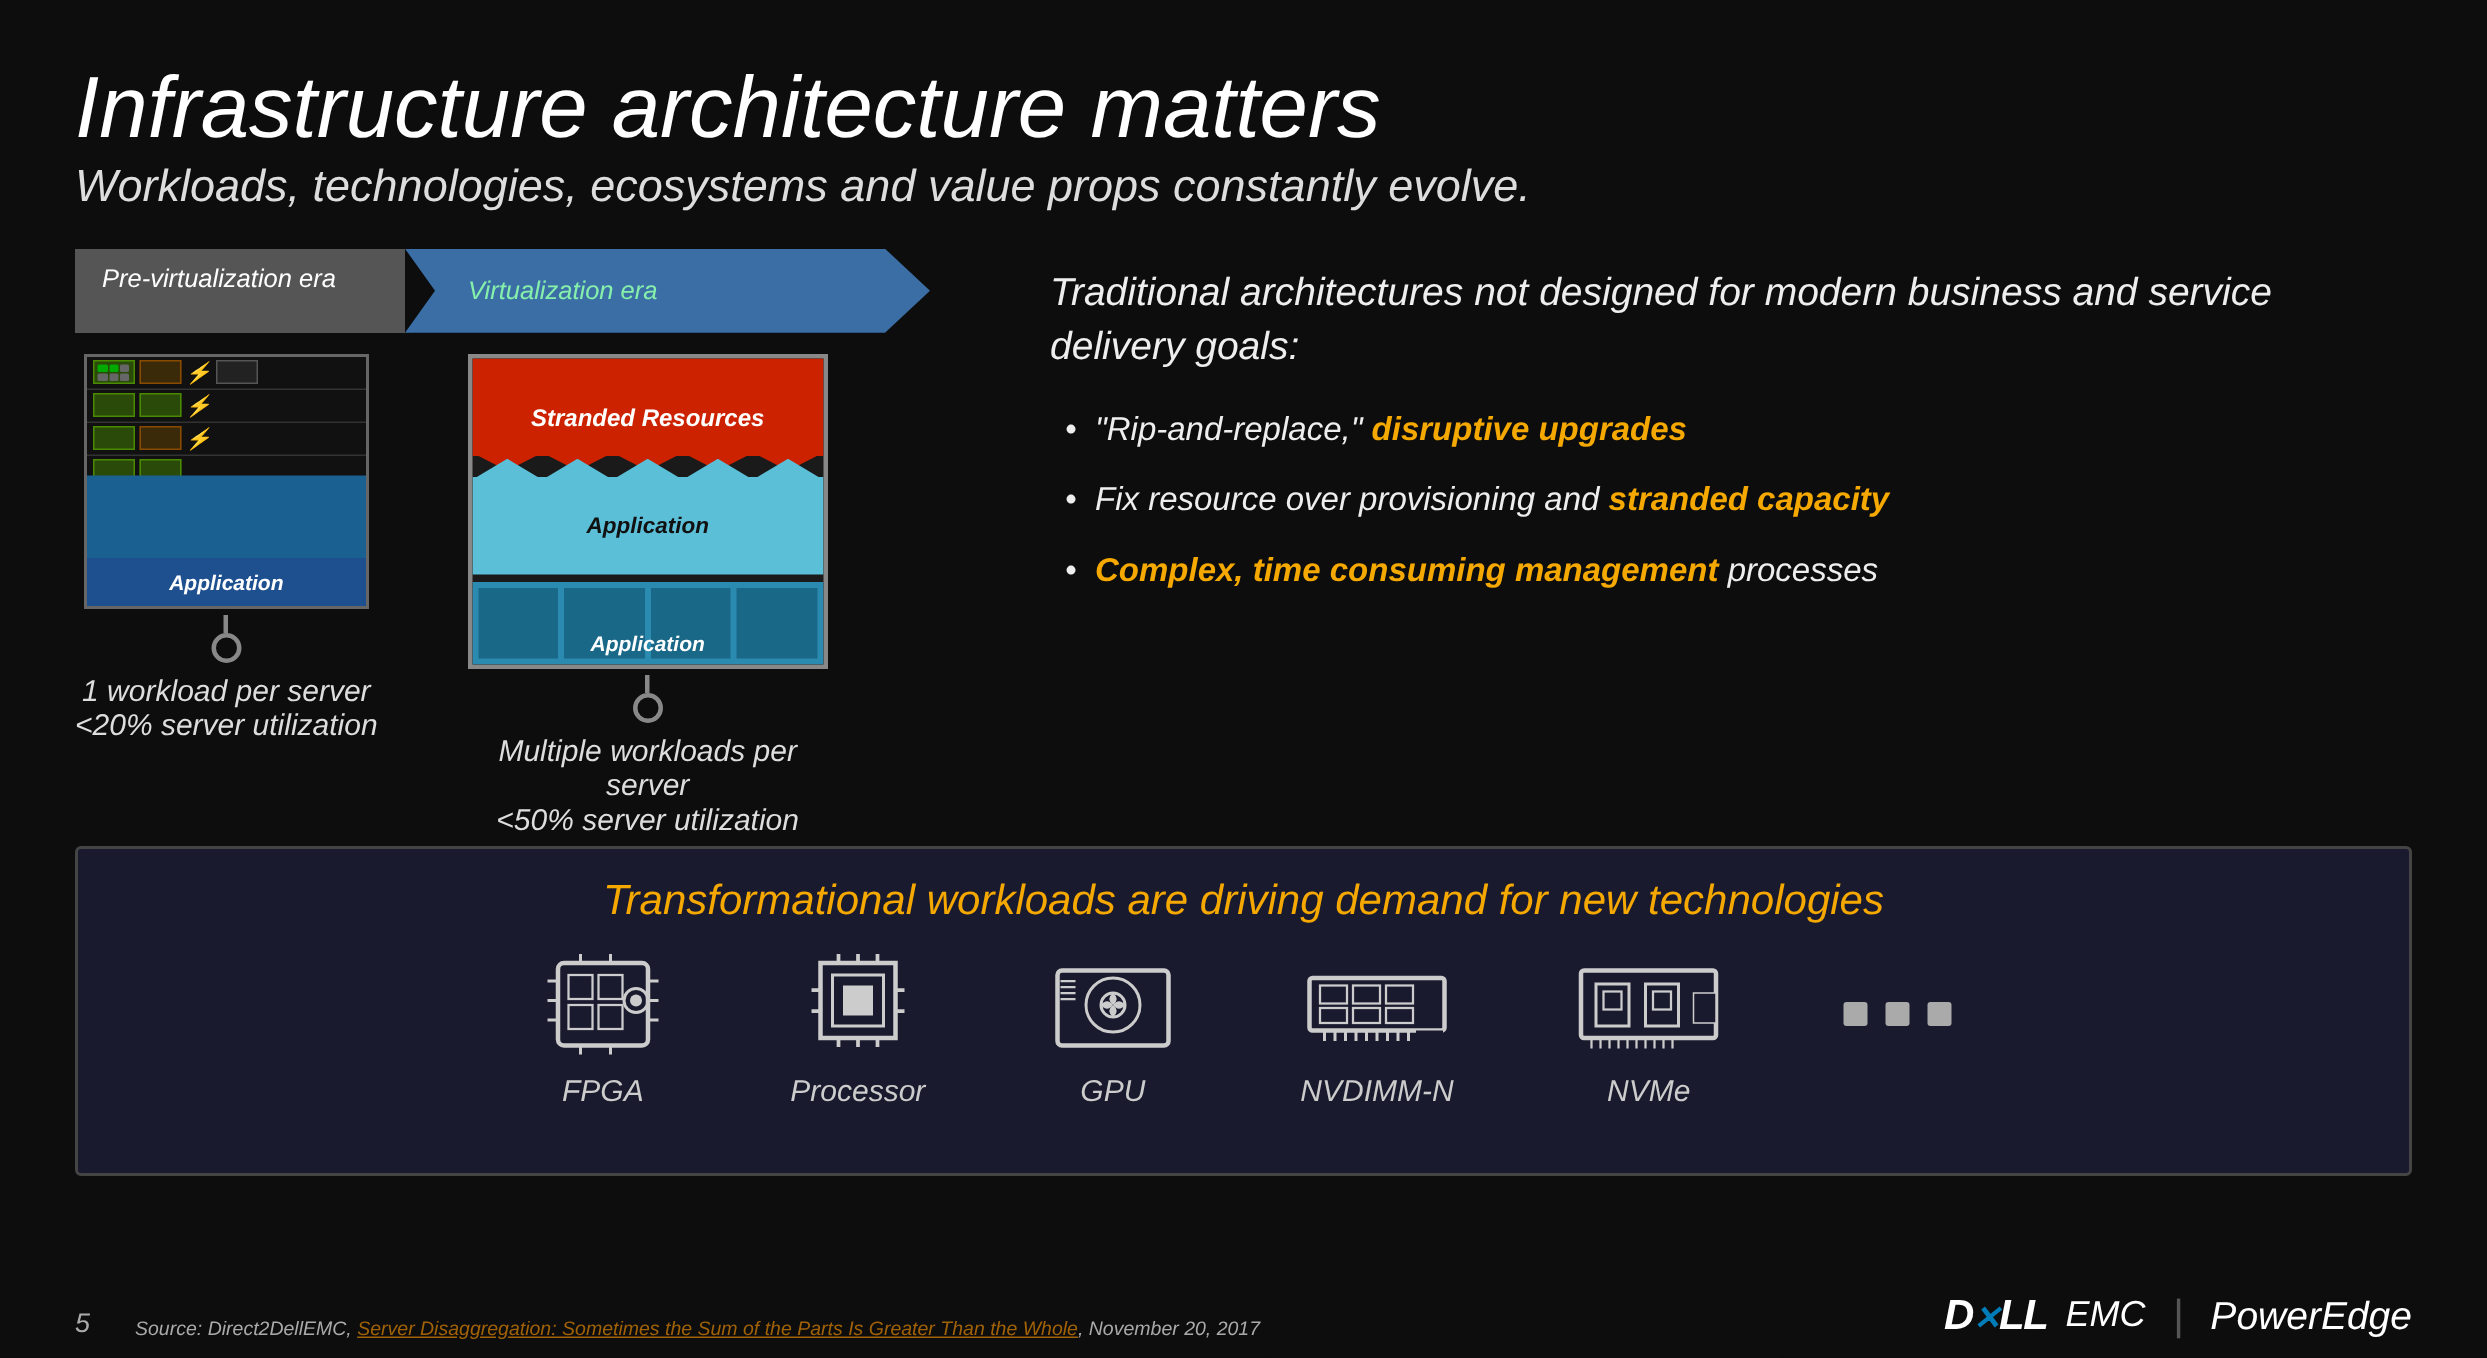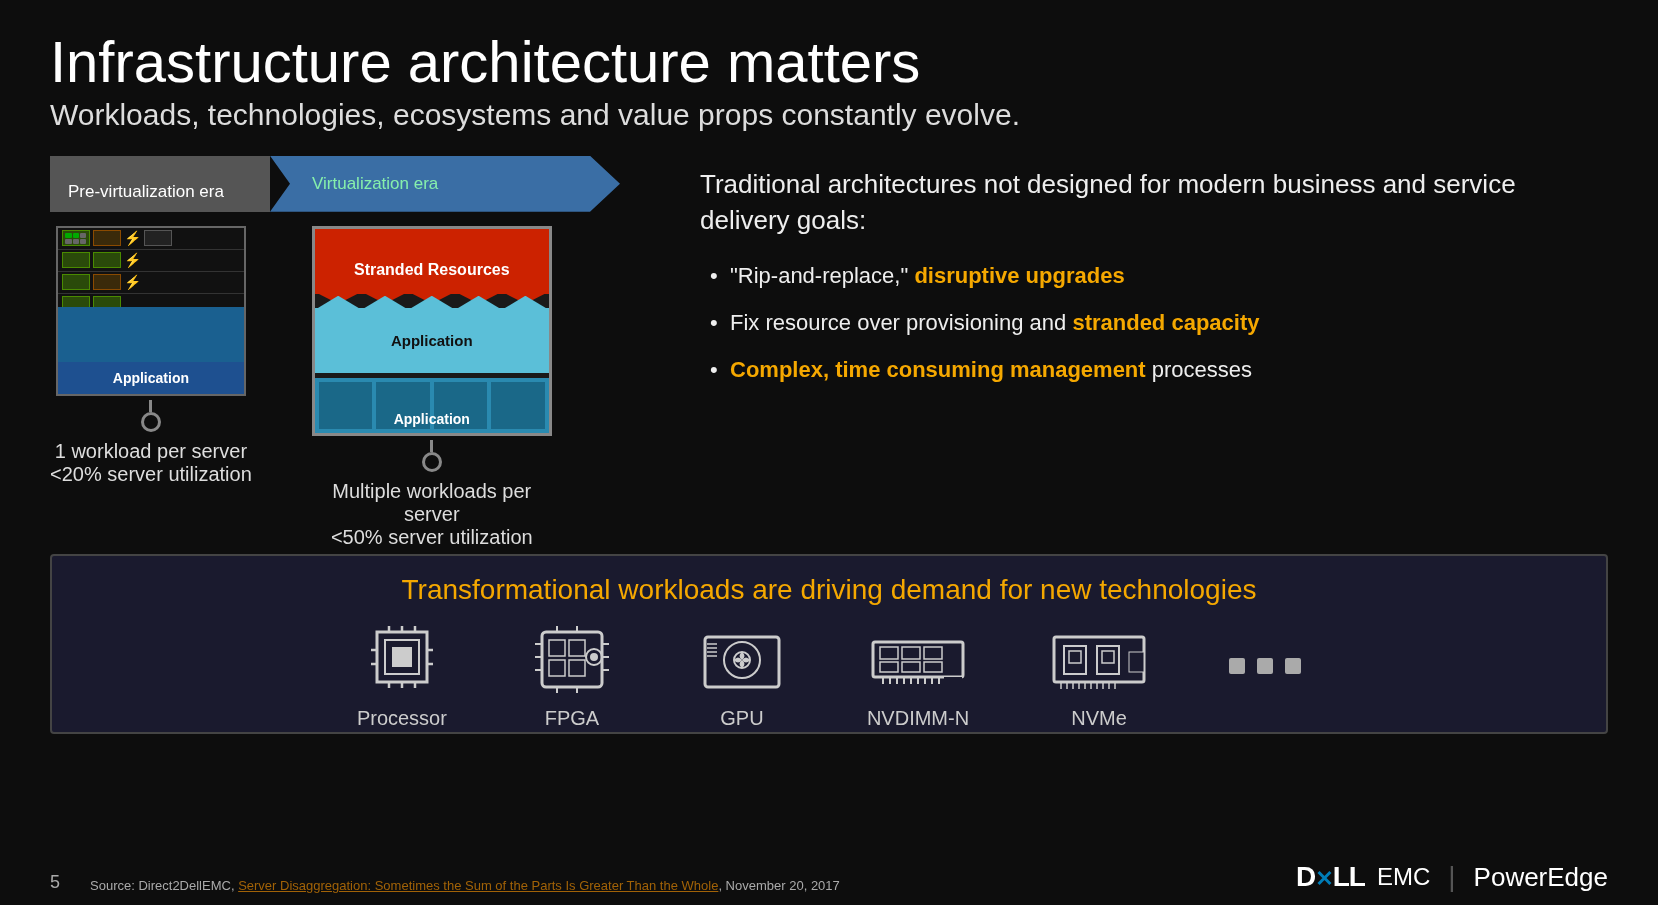--- a/index.html
+++ b/index.html
@@ -10,22 +10,23 @@
       color: #fff;
       font-family: Arial, sans-serif;
       overflow: hidden;
       position: relative;
     }
 
     .slide {
       width: 1658px;
       height: 905px;
       background: #0d0d0d;
-      padding: 30px 50px 20px 50px;
-      position: relative;
+      padding: 40px 50px 20px 50px;
+      position: relative;
+      font-style: italic;
     }
 
     .main-title {
       font-size: 58px;
       font-weight: 300;
       color: #fff;
       line-height: 1.1;
       margin-bottom: 4px;
     }
 
@@ -58,21 +59,21 @@
       margin-bottom: 14px;
     }
 
     .era-box-left {
       background: #555;
       color: #fff;
       font-size: 18px;
       padding: 10px 18px;
       height: 56px;
       display: flex;
-      align-items: flex-end;
+      align-items: flex-start;
       width: 220px;
       position: relative;
       z-index: 2;
     }
 
     .era-arrow {
       background: #3a6ea5;
       color: #86efac;
       font-size: 18px;
       padding: 10px 18px 10px 30px;
@@ -198,21 +199,21 @@
       font-weight: bold;
     }
 
     
     .bottom-banner {
       background: #1a1a2e;
       border: 2px solid #444;
       border-radius: 4px;
       margin-top: 18px;
       padding: 18px 40px 14px 40px;
-      height: 180px;
+      height: 220px;
     }
 
     .banner-title {
       font-size: 28px;
       color: #f5a800;
       text-align: center;
       margin-bottom: 16px;
       font-weight: 400;
     }
 
@@ -505,43 +506,20 @@
     </div>
   </div>
 
   <div class="bottom-banner">
     <p class="banner-title">Transformational workloads are driving demand for new technologies</p>
 
     <div class="tech-icons-row">
 
       <div class="tech-item">
         <svg width="90" height="75" viewBox="0 0 90 75">
-          <rect x="20" y="10" width="50" height="50" fill="none" stroke="#ccc" stroke-width="3"></rect>
-          <rect x="28" y="18" width="34" height="34" fill="none" stroke="#ccc" stroke-width="2"></rect>
-          <rect x="35" y="25" width="20" height="20" fill="#ccc"></rect>
-
-          <line x1="32" y1="10" x2="32" y2="4" stroke="#ccc" stroke-width="2.5"></line>
-          <line x1="45" y1="10" x2="45" y2="4" stroke="#ccc" stroke-width="2.5"></line>
-          <line x1="58" y1="10" x2="58" y2="4" stroke="#ccc" stroke-width="2.5"></line>
-
-          <line x1="32" y1="60" x2="32" y2="66" stroke="#ccc" stroke-width="2.5"></line>
-          <line x1="45" y1="60" x2="45" y2="66" stroke="#ccc" stroke-width="2.5"></line>
-          <line x1="58" y1="60" x2="58" y2="66" stroke="#ccc" stroke-width="2.5"></line>
-
-          <line x1="20" y1="28" x2="14" y2="28" stroke="#ccc" stroke-width="2.5"></line>
-          <line x1="20" y1="42" x2="14" y2="42" stroke="#ccc" stroke-width="2.5"></line>
-
-          <line x1="70" y1="28" x2="76" y2="28" stroke="#ccc" stroke-width="2.5"></line>
-          <line x1="70" y1="42" x2="76" y2="42" stroke="#ccc" stroke-width="2.5"></line>
-        </svg>
-        <span class="tech-label">Processor</span>
-      </div>
-
-      <div class="tech-item">
-        <svg width="90" height="75" viewBox="0 0 90 75">
           <rect x="15" y="10" width="60" height="55" fill="none" stroke="#ccc" stroke-width="3" rx="4"></rect>
 
           <rect x="22" y="18" width="16" height="16" fill="none" stroke="#ccc" stroke-width="1.5"></rect>
           <rect x="42" y="18" width="16" height="16" fill="none" stroke="#ccc" stroke-width="1.5"></rect>
           <rect x="22" y="38" width="16" height="16" fill="none" stroke="#ccc" stroke-width="1.5"></rect>
           <rect x="42" y="38" width="16" height="16" fill="none" stroke="#ccc" stroke-width="1.5"></rect>
 
           <circle cx="67" cy="35" r="8" fill="none" stroke="#ccc" stroke-width="2"></circle>
           <circle cx="67" cy="35" r="4" fill="#ccc"></circle>
 
@@ -554,20 +532,43 @@
           <line x1="30" y1="10" x2="30" y2="4" stroke="#ccc" stroke-width="2"></line>
           <line x1="50" y1="10" x2="50" y2="4" stroke="#ccc" stroke-width="2"></line>
           <line x1="30" y1="65" x2="30" y2="71" stroke="#ccc" stroke-width="2"></line>
           <line x1="50" y1="65" x2="50" y2="71" stroke="#ccc" stroke-width="2"></line>
         </svg>
         <span class="tech-label">FPGA</span>
       </div>
 
       <div class="tech-item">
         <svg width="90" height="75" viewBox="0 0 90 75">
+          <rect x="20" y="10" width="50" height="50" fill="none" stroke="#ccc" stroke-width="3"></rect>
+          <rect x="28" y="18" width="34" height="34" fill="none" stroke="#ccc" stroke-width="2"></rect>
+          <rect x="35" y="25" width="20" height="20" fill="#ccc"></rect>
+
+          <line x1="32" y1="10" x2="32" y2="4" stroke="#ccc" stroke-width="2.5"></line>
+          <line x1="45" y1="10" x2="45" y2="4" stroke="#ccc" stroke-width="2.5"></line>
+          <line x1="58" y1="10" x2="58" y2="4" stroke="#ccc" stroke-width="2.5"></line>
+
+          <line x1="32" y1="60" x2="32" y2="66" stroke="#ccc" stroke-width="2.5"></line>
+          <line x1="45" y1="60" x2="45" y2="66" stroke="#ccc" stroke-width="2.5"></line>
+          <line x1="58" y1="60" x2="58" y2="66" stroke="#ccc" stroke-width="2.5"></line>
+
+          <line x1="20" y1="28" x2="14" y2="28" stroke="#ccc" stroke-width="2.5"></line>
+          <line x1="20" y1="42" x2="14" y2="42" stroke="#ccc" stroke-width="2.5"></line>
+
+          <line x1="70" y1="28" x2="76" y2="28" stroke="#ccc" stroke-width="2.5"></line>
+          <line x1="70" y1="42" x2="76" y2="42" stroke="#ccc" stroke-width="2.5"></line>
+        </svg>
+        <span class="tech-label">Processor</span>
+      </div>
+
+      <div class="tech-item">
+        <svg width="90" height="75" viewBox="0 0 90 75">
           <rect x="8" y="15" width="74" height="50" fill="none" stroke="#ccc" stroke-width="3" rx="3"></rect>
 
           <circle cx="45" cy="38" r="18" fill="none" stroke="#ccc" stroke-width="2"></circle>
           <circle cx="45" cy="38" r="8" fill="none" stroke="#ccc" stroke-width="2"></circle>
 
           <path d="M45 30 Q50 34 45 38 Q40 34 45 30" fill="#ccc"></path>
           <path d="M53 38 Q49 43 45 38 Q49 33 53 38" fill="#ccc"></path>
           <path d="M45 46 Q40 42 45 38 Q50 42 45 46" fill="#ccc"></path>
           <path d="M37 38 Q41 33 45 38 Q41 43 37 38" fill="#ccc"></path>
 

